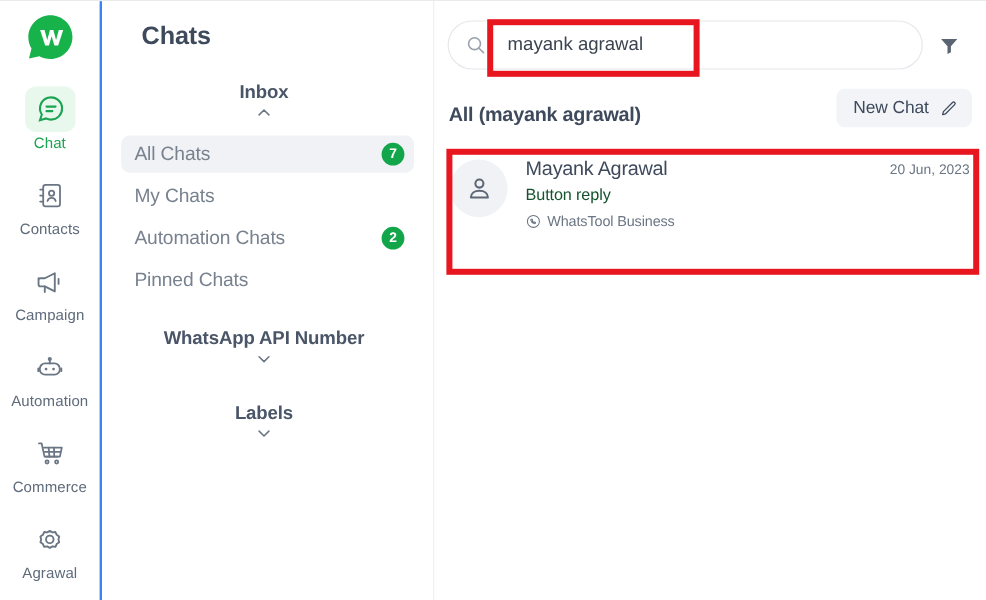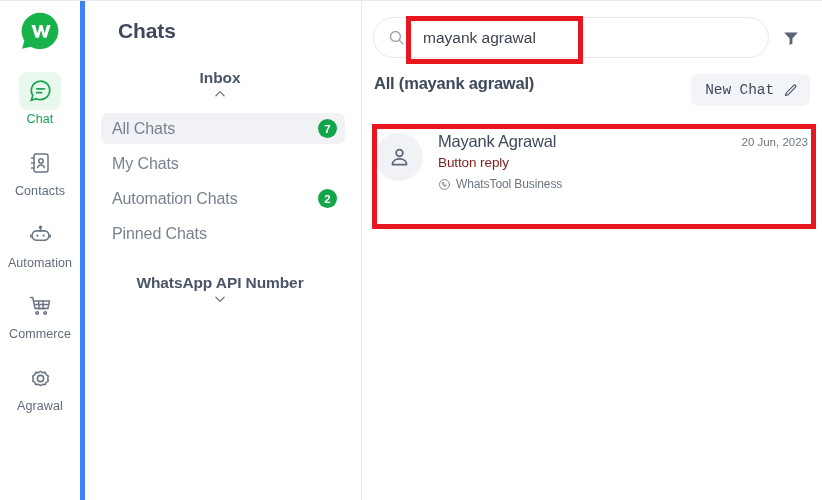--- a/index.html
+++ b/index.html
@@ -23,21 +23,21 @@
     box-sizing: border-box;
     border-top: 1px solid #e8eaed;
   }
 
   
   .rail {
     width: 85px;
     flex: 0 0 85px;
     height: 100%;
     background: #ffffff;
-    border-right: 5px solid #3b82f6;
+    border-right: 2px solid #3b82f6;
     box-sizing: border-box;
     display: flex;
     flex-direction: column;
     align-items: center;
     padding-top: 9px;
   }
   .brand-logo {
     width: 42px;
     height: 42px;
     margin-bottom: 14px;
@@ -208,40 +208,39 @@
     margin-left: 3px;
   }
   .filter-icon {
     width: 18px;
     height: 18px;
     color: #5a6472;
   }
 
   .list-head {
     display: flex;
-    align-items: flex-start;
+    align-items: flex-end;
     justify-content: space-between;
     padding: 16px 12px 0 12px;
   }
   .list-head-title {
     font-size: 16.5px;
     font-weight: bold;
     color: #3e4a5c;
     letter-spacing: -0.2px;
   }
   .new-chat-btn {
     display: flex;
     align-items: center;
     gap: 9px;
     background: #f2f4f7;
     border-radius: 7px;
     padding: 8px 12px 8px 14px;
     cursor: pointer;
     user-select: none;
-    font-family: Liberation Mono, monospace;
   }
   .new-chat-label {
     font-size: 14.5px;
     color: #3e4a5c;
     letter-spacing: -0.1px;
   }
   .pencil-icon {
     width: 15px;
     height: 15px;
     color: #3e4a5c;
@@ -293,21 +292,21 @@
   }
   .chat-time {
     font-size: 11.5px;
     color: #6b7684;
     white-space: nowrap;
     margin-left: 10px;
     padding-top: 4px;
   }
   .chat-preview {
     font-size: 13.5px;
-    color: #7f1d1d;
+    color: #14532d;
     margin-top: 4px;
     letter-spacing: -0.1px;
   }
   .chat-tag {
     display: flex;
     align-items: flex-end;
     gap: 5px;
     margin-top: 7px;
   }
   .wa-icon {
@@ -374,20 +373,30 @@
           <line x1="3.5" y1="7" x2="6" y2="7"></line>
           <line x1="3.5" y1="12" x2="6" y2="12"></line>
           <line x1="3.5" y1="17" x2="6" y2="17"></line>
           <circle cx="13" cy="10" r="2.2"></circle>
           <path d="M9.6 16.5c.5-1.7 1.8-2.6 3.4-2.6s2.9.9 3.4 2.6"></path>
         </svg>
       </div>
       <div class="rail-label">Contacts</div>
     </div>
 
+    <div class="rail-item">
+      <div class="rail-icon-box">
+        <svg width="25" height="25" viewBox="0 0 24 24" fill="none" stroke="#6b7684" stroke-width="1.5" stroke-linecap="round" stroke-linejoin="round">
+          <path d="M3 9.5v5a1.5 1.5 0 0 0 1.5 1.5H8l8 4V5.5L8 9.5H4.5A1.5 1.5 0 0 0 3 11z"></path>
+          <path d="M8 16v4.5"></path>
+          <path d="M19 10v4"></path>
+        </svg>
+      </div>
+      <div class="rail-label">Campaign</div>
+    </div>
 
     <div class="rail-item">
       <div class="rail-icon-box">
         <svg width="25" height="25" viewBox="0 0 24 24" fill="none" stroke="#6b7684" stroke-width="1.5" stroke-linecap="round" stroke-linejoin="round">
           <rect x="4" y="8.5" width="16" height="9" rx="4.2"></rect>
           <circle cx="9" cy="13" r="1.1" fill="#6b7684" stroke="none"></circle>
           <circle cx="15" cy="13" r="1.1" fill="#6b7684" stroke="none"></circle>
           <path d="M12 8.5V5.8"></path>
           <circle cx="12" cy="5" r="0.9"></circle>
           <path d="M2.8 12.5v2.2M21.2 12.5v2.2"></path>
@@ -452,20 +461,28 @@
 
     <div class="section" style="margin-top:25px">
       <div class="section-head">
         <span class="section-head-label">WhatsApp API Number</span>
         <svg class="chev" viewBox="0 0 24 24" fill="none" stroke="currentColor" stroke-width="2.2" stroke-linecap="round" stroke-linejoin="round">
           <polyline points="5 9 12 16 19 9"></polyline>
         </svg>
       </div>
     </div>
 
+    <div class="section" style="margin-top:30px">
+      <div class="section-head">
+        <span class="section-head-label">Labels</span>
+        <svg class="chev" viewBox="0 0 24 24" fill="none" stroke="currentColor" stroke-width="2.2" stroke-linecap="round" stroke-linejoin="round">
+          <polyline points="5 9 12 16 19 9"></polyline>
+        </svg>
+      </div>
+    </div>
   </div>
 
   <div class="main">
 
     <div class="search-bar-row">
       <div class="search-box">
         <svg class="search-icon" viewBox="0 0 24 24" fill="none" stroke="currentColor" stroke-width="1.9" stroke-linecap="round">
           <circle cx="10.5" cy="10.5" r="7"></circle>
           <line x1="15.8" y1="15.8" x2="21" y2="21"></line>
         </svg>

